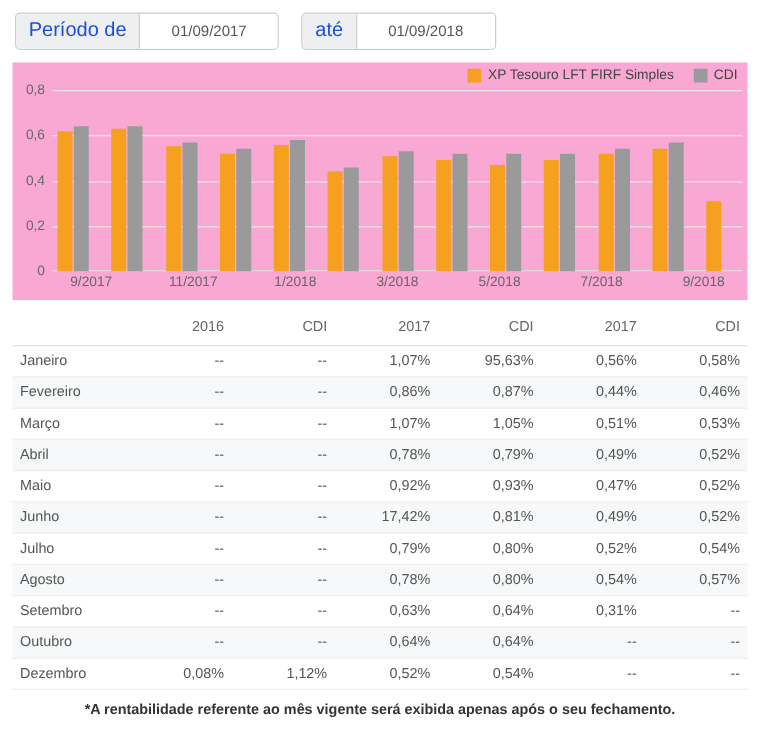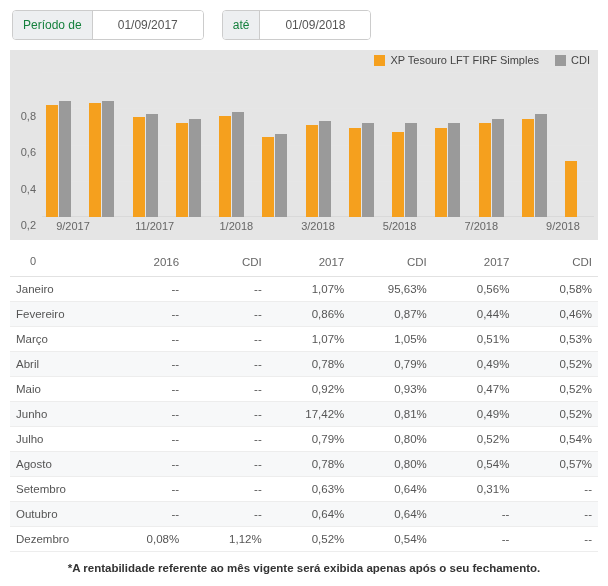--- a/index.html
+++ b/index.html
@@ -29,40 +29,40 @@
     background: #fff;
     height: 30px;
     overflow: hidden;
   }
   .field-label {
     background: #edeff1;
     border-right: 1px solid #ccc;
     display: flex;
     align-items: center;
     padding: 0 10px;
-    font-size: 12px;
-    color: #15803d;
+    font-size: 16px;
+    color: #1d4ed8;
     white-space: nowrap;
   }
   .field-input {
     border: none;
     outline: none;
     padding: 0 25px;
     font-family: "Liberation Sans", sans-serif;
     font-size: 12px;
     color: #555;
     background: #fff;
     width: 110px;
   }
   .spacer-16 { width: 18px; }
 
   
   .chart-card {
     margin: 4px 10px 0 10px;
-    background: #e5e5e5;
+    background: #f9a8d4;
     position: relative;
     height: 190px;
   }
   .legend {
     display: flex;
     justify-content: flex-end;
     align-items: center;
     gap: 16px;
     padding-right: 8px;
     height: 20px;
@@ -79,21 +79,20 @@
   .y-axis-labels {
     position: absolute;
     left: 0; top: 0; width: 30px; height: 145px;
   }
   .y-axis-labels div {
     position: absolute;
     right: 4px;
     font-size: 11px;
     color: #666;
     transform: translateY(-50%);
-    margin-top: 44px;
   }
   .grid {
     position: absolute;
     left: 32px; right: 4px; top: 0; height: 145px;
     border-bottom: 1px solid #d9d9d9;
   }
   .grid .gline {
     position: absolute;
     left: 0; right: 0;
     border-top: 1px solid #e6e6e6;

